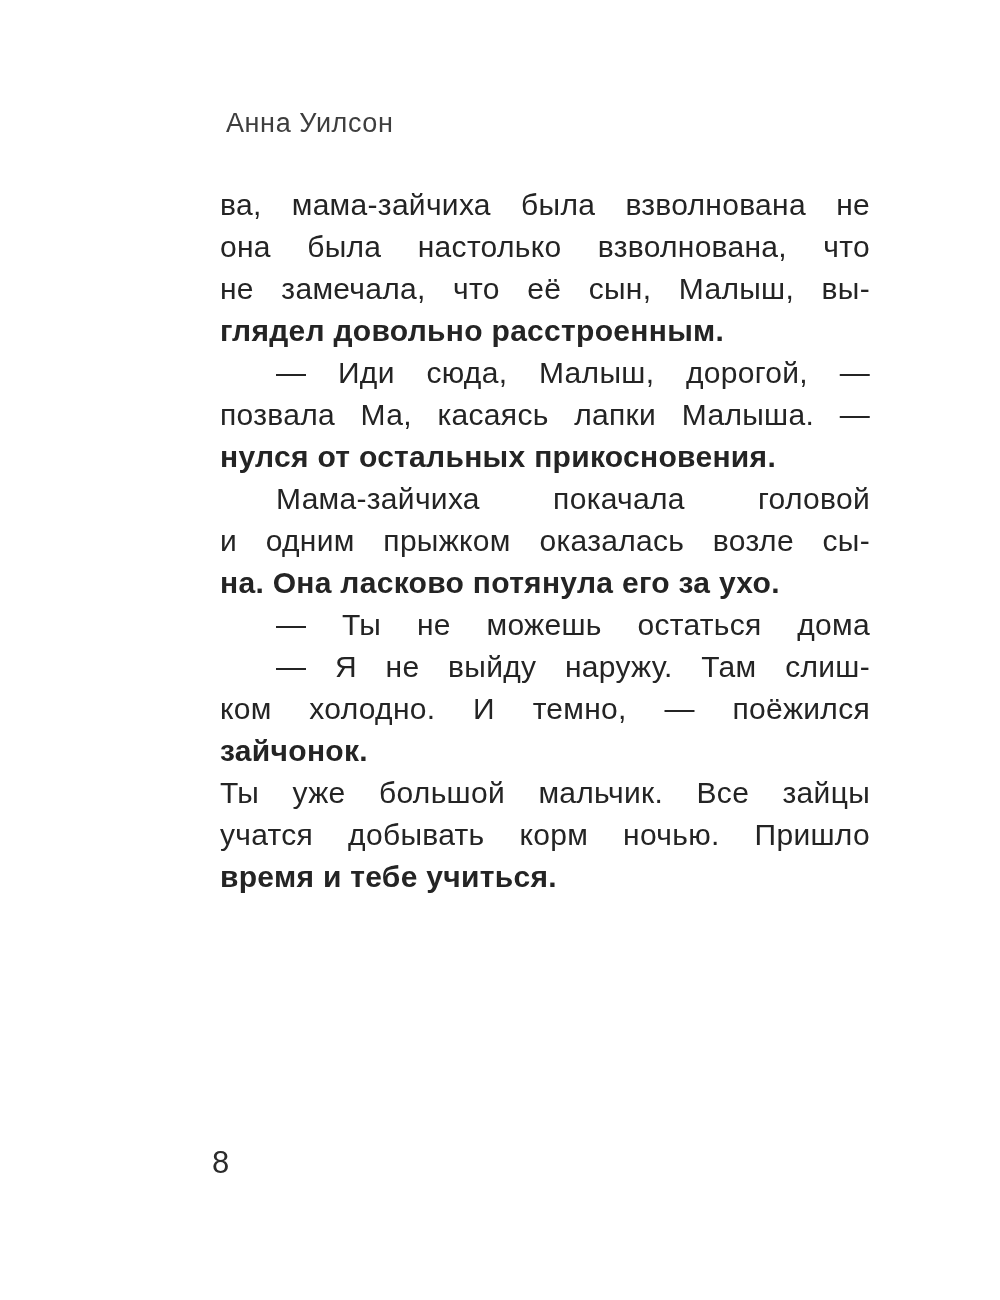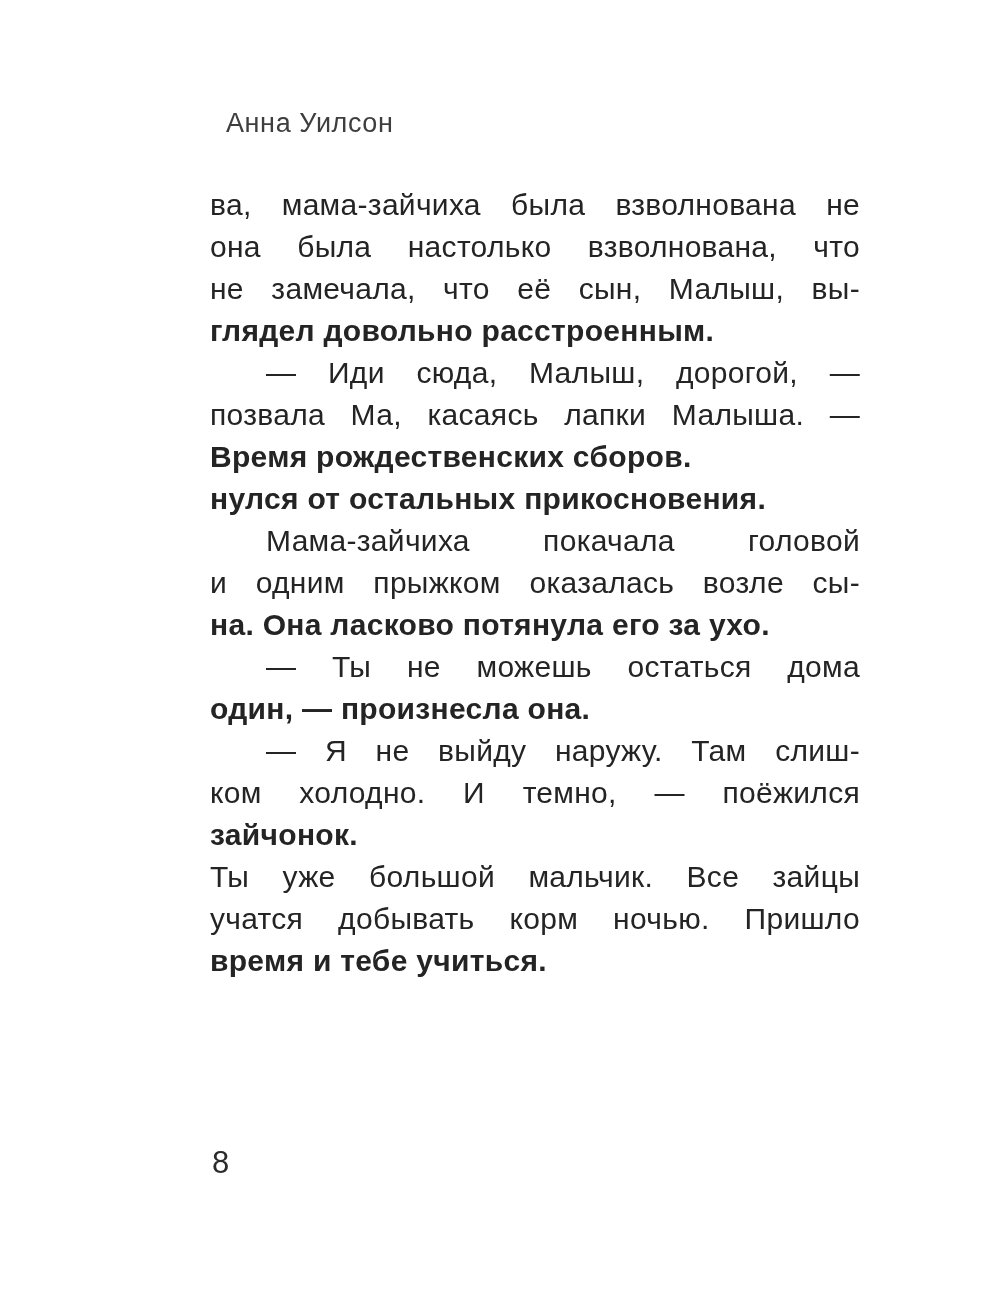--- a/index.html
+++ b/index.html
@@ -20,21 +20,21 @@
     left: 210px;
     top: 108px;
     font-size: 27px;
     line-height: 30px;
     color: #3e3e3e;
     letter-spacing: 0.6px;
     margin-left: 16px;
   }
   .body-text {
     position: absolute;
-    left: 210px;
+    left: 220px;
     top: 184px;
     width: 650px;
     font-size: 30px;
     line-height: 42px;
     color: #242424;
     letter-spacing: 0.3px;
   }
   .paragraph { margin: 0; padding: 0; }
   .line {
     text-align: justify;
@@ -65,33 +65,31 @@
   <div class="body-text">
       <div class="paragraph">
         <div class="line">ва, мама-зайчиха была взволнована не</div>
         <div class="line">она была настолько взволнована, что</div>
         <div class="line">не замечала, что её сын, Малыш, вы-</div>
         <div class="line last">глядел довольно расстроенным.</div>
       </div>
       <div class="paragraph">
         <div class="line indent">— Иди сюда, Малыш, дорогой, —</div>
         <div class="line">позвала Ма, касаясь лапки Малыша. —</div>
-        <div class="line last">Время рождественских сборов.</div>
       </div>
       <div class="paragraph">
         <div class="line last">нулся от остальных прикосновения.</div>
       </div>
       <div class="paragraph">
         <div class="line indent">Мама-зайчиха покачала головой</div>
         <div class="line">и одним прыжком оказалась возле сы-</div>
         <div class="line last">на. Она ласково потянула его за ухо.</div>
       </div>
       <div class="paragraph">
         <div class="line indent">— Ты не можешь остаться дома</div>
-        <div class="line last">один, — произнесла она.</div>
       </div>
       <div class="paragraph">
         <div class="line indent">— Я не выйду наружу. Там слиш-</div>
         <div class="line">ком холодно. И темно, — поёжился</div>
         <div class="line last">зайчонок.</div>
       </div>
       <div class="paragraph">
         <div class="line">Ты уже большой мальчик. Все зайцы</div>
         <div class="line">учатся добывать корм ночью. Пришло</div>
         <div class="line last">время и тебе учиться.</div>

